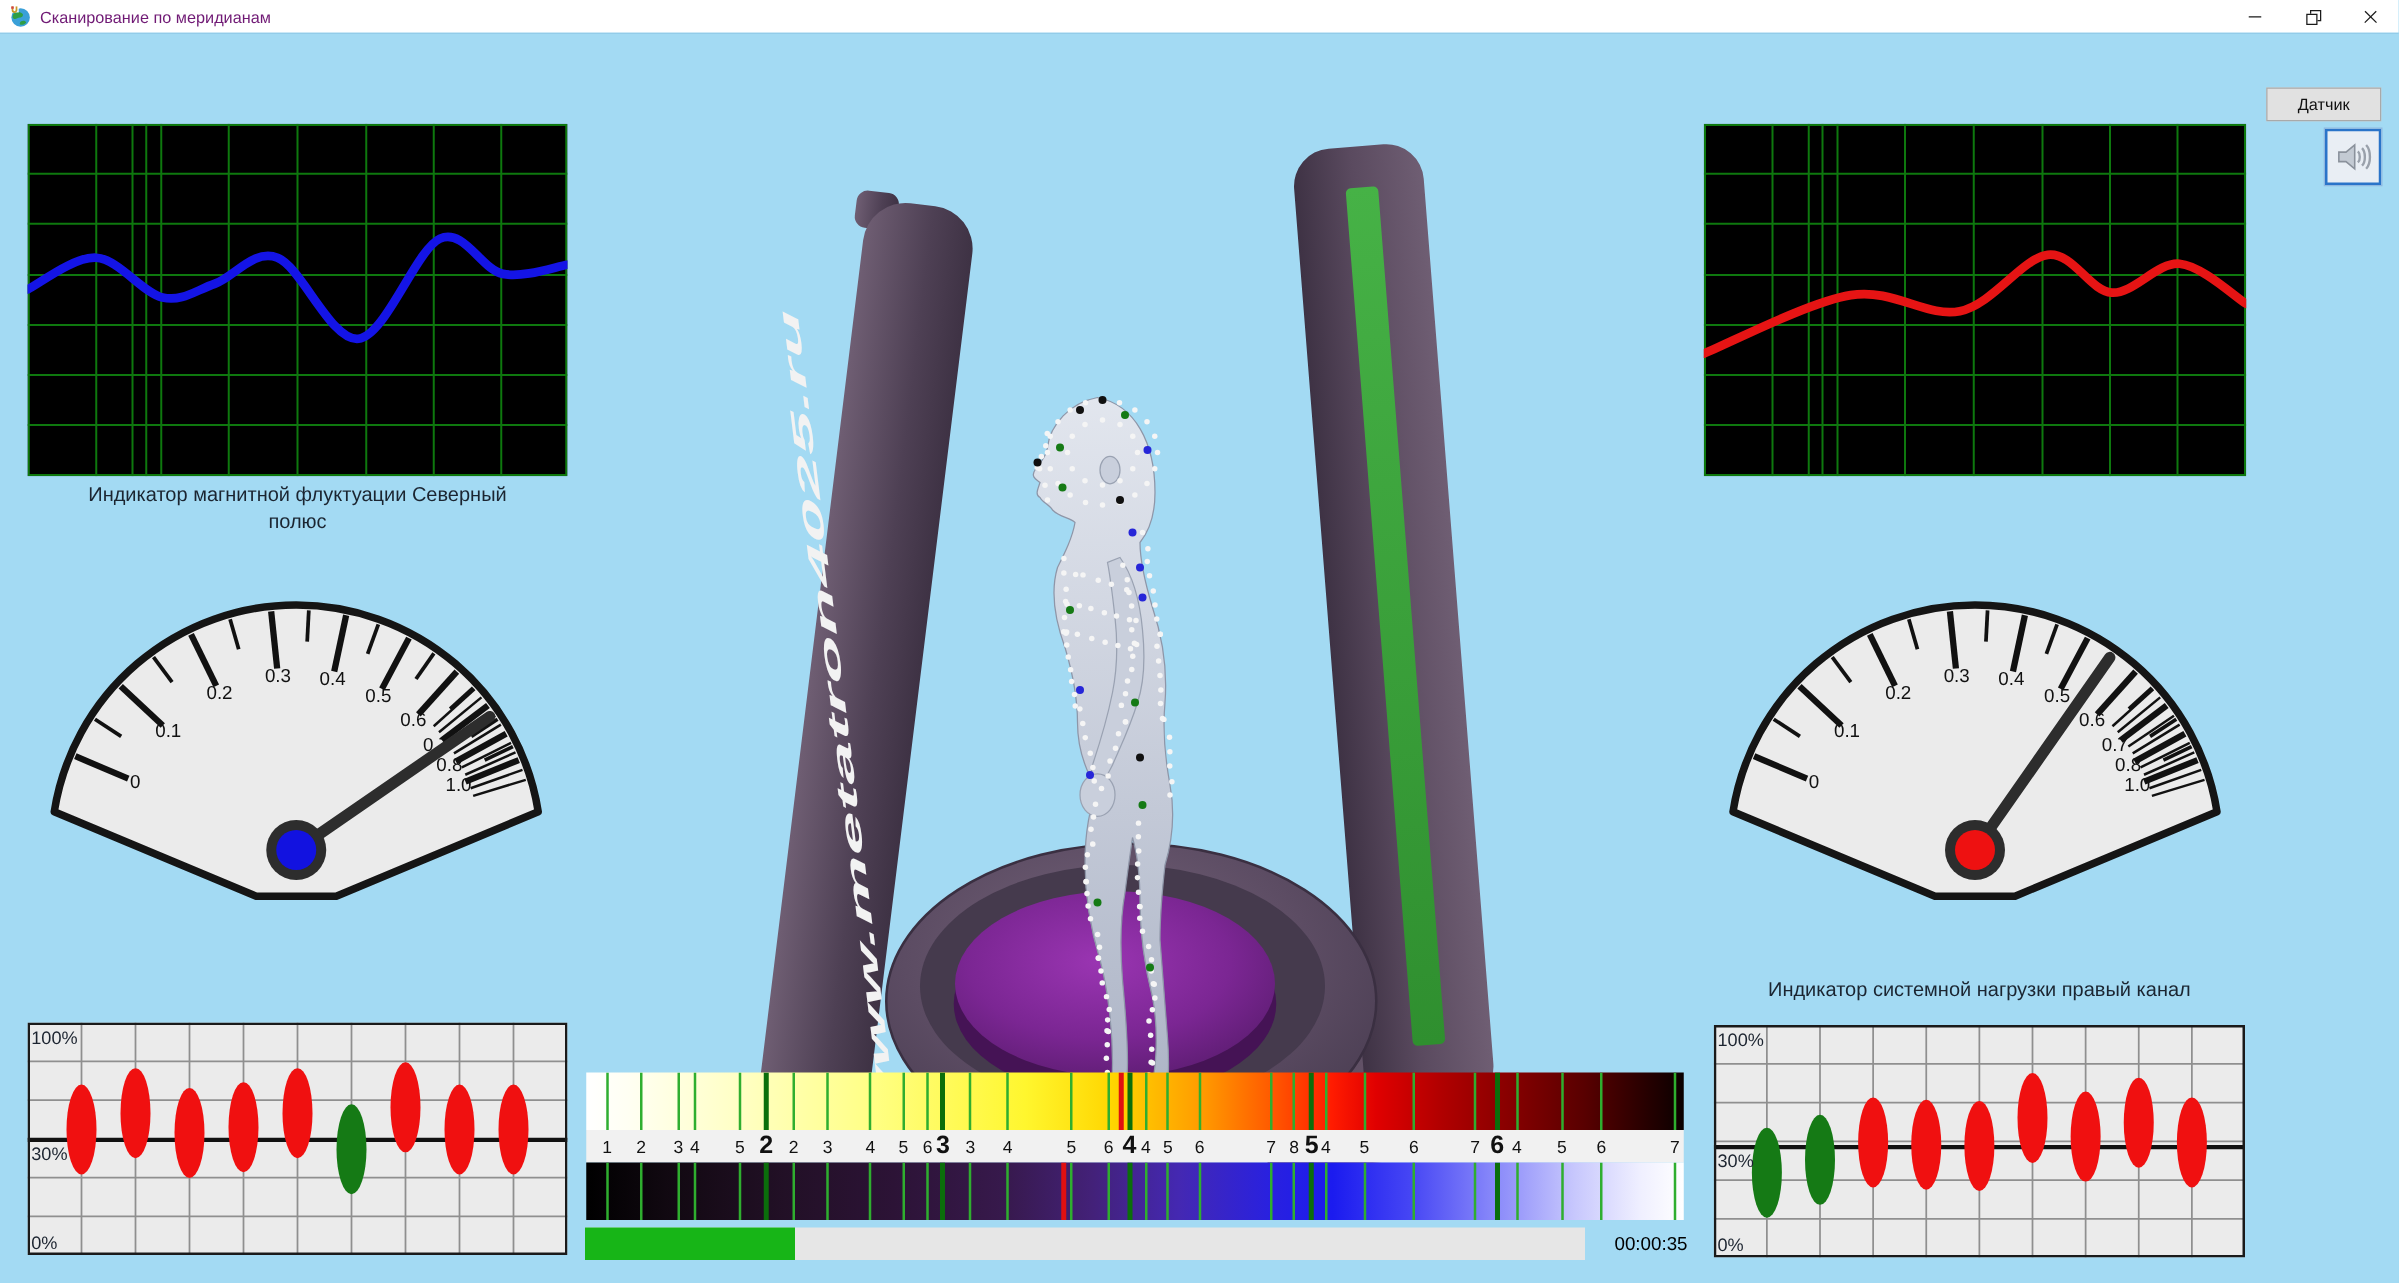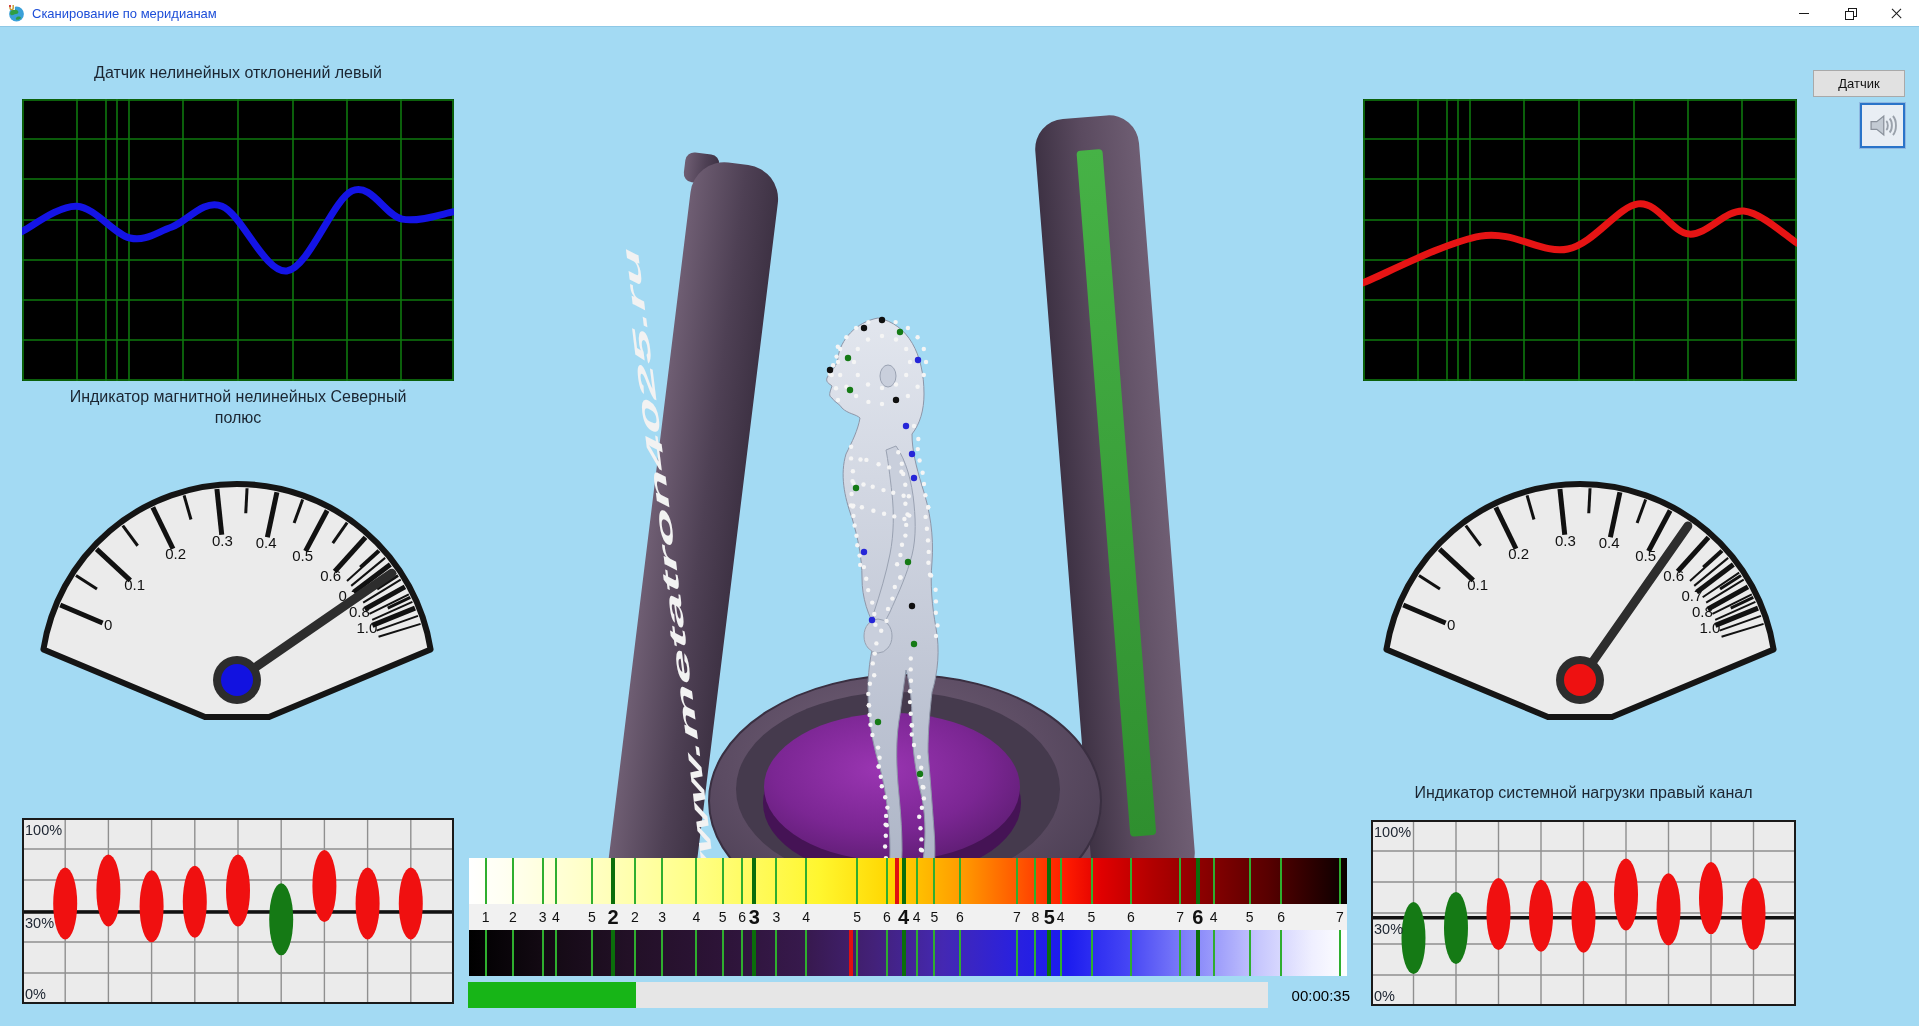--- a/index.html
+++ b/index.html
@@ -1,21 +1,21 @@
 <!DOCTYPE html>
 <html lang="ru"><head>
 <meta charset="utf-8">
 <title>Сканирование по меридианам</title>
 <style>
   html,body{margin:0;padding:0}
   body{width:1919px;height:1026px;overflow:hidden;font-family:"Liberation Sans",sans-serif;background:#a3daf3;position:relative}
   
   .titlebar{position:absolute;top:0;left:0;width:1919px;height:26px;background:#ffffff;display:flex;align-items:center;z-index:10}
   .app-icon{width:17px;height:17px;margin:0 7px 0 8px;flex:0 0 auto}
-  .tb-title{font-size:13px;color:#1d4ed8;white-space:nowrap}
+  .tb-title{font-size:13px;color:#701a75;white-space:nowrap}
   .tb-spacer{flex:1}
   .tb-btn{width:46px;height:26px;display:flex;align-items:center;justify-content:center;cursor:default}
   .g-min{width:10px;height:1px;background:#1a1a1a;display:block}
   .g-rest{position:relative;width:11px;height:11px;display:block}
   .g-rest::before{content:"";position:absolute;left:3px;top:0;width:7px;height:7px;border:1px solid #1a1a1a}
   .g-rest::after{content:"";position:absolute;left:0;top:3px;width:7px;height:7px;border:1px solid #1a1a1a;background:#fff}
   .g-x{position:relative;width:13px;height:13px;display:block}
   .g-x::before,.g-x::after{content:"";position:absolute;left:0;top:6px;width:13px;height:1.3px;background:#1a1a1a}
   .g-x::before{transform:rotate(45deg)}
   .g-x::after{transform:rotate(-45deg)}
@@ -64,22 +64,21 @@
   <span class="tb-btn">
       <span class="g-rest"></span>
     </span>
   <span class="tb-btn">
       <span class="g-x"></span>
     </span>
 </div>
 
 <div class="main">
 
-  <div class="sec-title" id="t-scope-l" style="left:22px;top:36px;width:432px">Датчик нелинейных отклонений левый</div>
-  <div class="sec-title" id="t-mag-l" style="left:60px;top:360px;width:356px">Индикатор магнитной нелинейных Северный полюс</div>
+  <div class="sec-title" id="t-mag-l" style="left:60px;top:360px;width:356px">Индикатор магнитной флуктуации Северный полюс</div>
   <div class="sec-title" id="t-load-r" style="left:1371px;top:756px;width:425px">Индикатор системной нагрузки правый канал</div>
 
   <svg class="block" id="scope-left" style="left:22px;top:72px" width="432" height="282" viewBox="0 0 432 282">
       <rect x="0" y="0" width="432" height="282" fill="#000"></rect>
       <line x1="55" y1="0" x2="55" y2="282" stroke="#0e780e" stroke-width="1.6"></line>
       <line x1="84" y1="0" x2="84" y2="282" stroke="#0e780e" stroke-width="1.6"></line>
       <line x1="95" y1="0" x2="95" y2="282" stroke="#0e780e" stroke-width="1.6"></line>
       <line x1="107" y1="0" x2="107" y2="282" stroke="#0e780e" stroke-width="1.6"></line>
       <line x1="161" y1="0" x2="161" y2="282" stroke="#0e780e" stroke-width="1.6"></line>
       <line x1="216" y1="0" x2="216" y2="282" stroke="#0e780e" stroke-width="1.6"></line>

